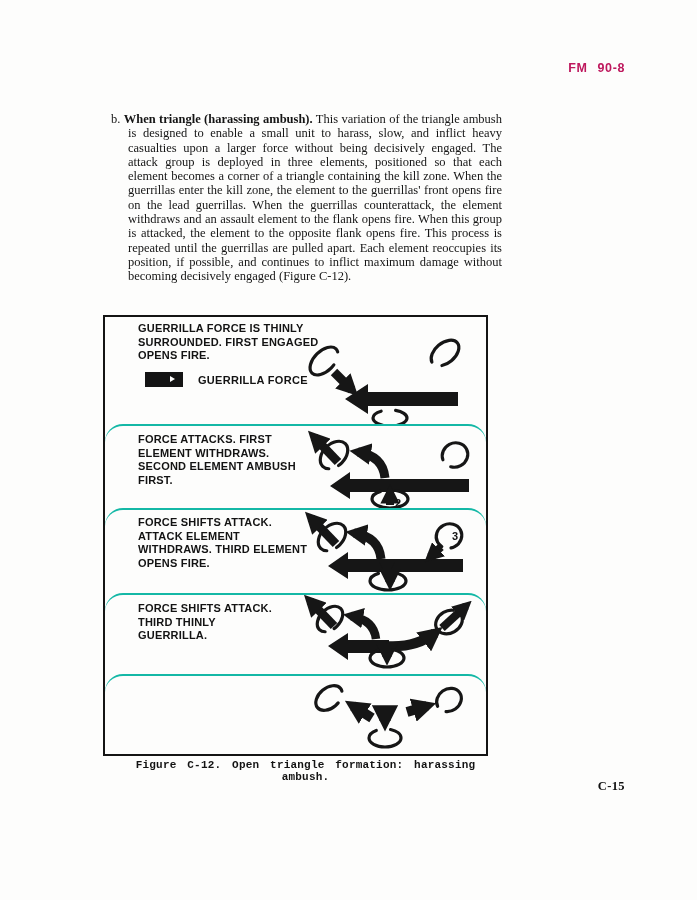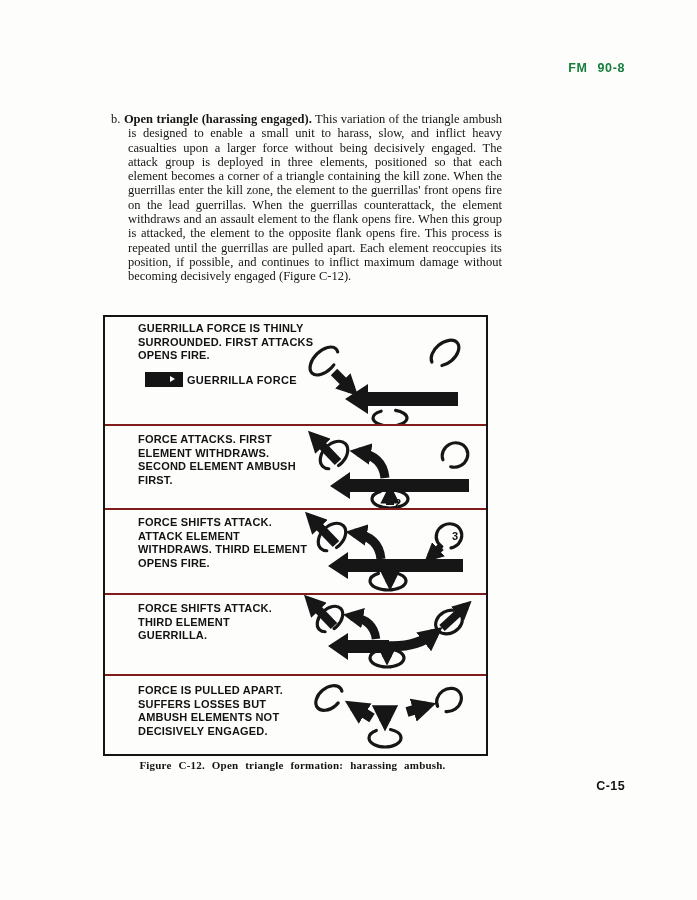--- a/index.html
+++ b/index.html
@@ -3,99 +3,99 @@
 <meta charset="utf-8">
 <style>
   html,body{margin:0;padding:0;background:#ffffff;}
   .page{
     position:relative;width:697px;height:900px;background:#fdfdfc;
     font-family:"Liberation Serif",serif;color:#161616;overflow:hidden;
   }
   .doc-header{
     position:absolute;top:61px;right:72px;
     font-family:"Liberation Sans",sans-serif;font-weight:bold;
-    font-size:12.5px;letter-spacing:.6px;word-spacing:6px;color:#15803d;
+    font-size:12.5px;letter-spacing:.6px;word-spacing:6px;color:#be185d;
   }
   .para{
     position:absolute;left:111px;top:112px;width:374px;
     font-size:12.5px;line-height:14.3px;text-align:justify;
     text-indent:-17px;padding-left:17px;color:#151515;
   }
   .para .lead{font-weight:bold;}
   .figure-box{
     position:absolute;left:103px;top:315px;width:385px;height:441px;
     border:2px solid #141414;box-sizing:border-box;background:#fdfdfc;
   }
-  .panel{position:relative;box-sizing:border-box;}
-  .panel + .panel{border-top:2px solid #7f1d1d;}
+  .panel{position:relative;box-sizing:border-box;border-radius:18px;}
+  .panel + .panel{border-top:2px solid #14b8a6;}
   .p1{height:107px;} .p2{height:84px;} .p3{height:85px;} .p4{height:81px;} .p5{height:72px;}
   .panel-text{
     position:absolute;left:33px;
     font-family:"Liberation Sans",sans-serif;font-weight:bold;
     font-size:11px;line-height:13.5px;letter-spacing:.2px;color:#131313;
   }
   .pt1{top:5px;} .pt2{top:7px;} .pt3{top:6px;} .pt4{top:7px;} .pt5{top:8px;}
   .legend{position:absolute;left:40px;top:55px;}
   .legend-row{display:flex;align-items:center;margin-bottom:4px;}
   .swatch{position:relative;background:#141414;flex:0 0 auto;}
   .sw1{width:38px;height:15px;}
   .sw2{width:41px;height:16px;}
   .sw1::after{
     content:"";position:absolute;right:8px;top:4px;width:0;height:0;
     border-left:5px solid #fdfdfc;border-top:3px solid transparent;border-bottom:3px solid transparent;
   }
   .legend-label{
-    margin-left:4px;font-family:"Liberation Sans",sans-serif;font-weight:bold;
+    margin-left:15px;font-family:"Liberation Sans",sans-serif;font-weight:bold;
     font-size:11px;letter-spacing:.3px;color:#131313;white-space:nowrap;
   }
   .diagram{position:absolute;}
   .dg1{right:4px;top:10px;} .dg2{right:4px;top:0;} .dg3{right:4px;top:0;}
   .dg4{right:4px;top:0;} .dg5{right:8px;top:3px;}
   .d-el{fill:none;stroke:#161616;stroke-width:3.2;stroke-linecap:round;}
   .d-arrow{stroke:#161616;fill:none;stroke-linecap:butt;}
   .d-fill{fill:#161616;stroke:none;}
   .d-num{font-family:"Liberation Sans",sans-serif;font-weight:bold;font-size:11px;fill:#131313;}
   .caption{
-    position:absolute;left:100px;top:759px;width:385px;text-align:center;
-    font-family:Liberation Serif, serif;font-weight:bold;font-size:11px;
+    position:absolute;left:113px;top:759px;width:385px;text-align:center;
+    font-family:Liberation Mono, monospace;font-weight:bold;font-size:11px;
     letter-spacing:.2px;word-spacing:4px;color:#131313;
   }
   .pageno{
     position:absolute;top:779px;right:72px;
-    font-family:Liberation Sans, sans-serif;font-weight:bold;font-size:12.5px;
+    font-family:Liberation Serif, serif;font-weight:bold;font-size:12.5px;
     letter-spacing:.4px;color:#111;
   }
 </style>
 </head>
 <body>
 
 <svg width="0" height="0" style="position:absolute" aria-hidden="true">
   <defs>
     <marker id="ah" viewBox="0 0 10 10" refX="6" refY="5" markerWidth="2.4" markerHeight="2.4" orient="auto">
       <path d="M0,0 L10,5 L0,10 Z" fill="#161616"></path>
     </marker>
   </defs>
 </svg>
 
 <div class="page">
 
   <div class="doc-header">FM 90-8</div>
 
   <div class="para">
     <span>b.</span>
-    <span class="lead">Open triangle (harassing engaged).</span>
+    <span class="lead">When triangle (harassing ambush).</span>
     <span>This variation of the triangle ambush is designed to enable a small unit to harass, slow, and inflict heavy casualties upon a larger force without being decisively engaged. The attack group is deployed in three elements, positioned so that each element becomes a corner of a triangle containing the kill zone. When the guerrillas enter the kill zone, the element to the guerrillas' front opens fire on the lead guerrillas. When the guerrillas counterattack, the element withdraws and an assault element to the flank opens fire. When this group is attacked, the element to the opposite flank opens fire. This process is repeated until the guerrillas are pulled apart. Each element reoccupies its position, if possible, and continues to inflict maximum damage without becoming decisively engaged (Figure C-12).</span>
   </div>
 
   <div class="figure-box">
 
     <div class="panel p1">
       <div class="panel-text pt1">
           <div>GUERRILLA FORCE IS THINLY</div>
-          <div>SURROUNDED. FIRST ATTACKS</div>
+          <div>SURROUNDED. FIRST ENGAGED</div>
           <div>OPENS FIRE.</div>
         </div>
       <div class="legend">
         <div class="legend-row">
           <div class="swatch sw1"></div>
           <div class="legend-label">GUERRILLA FORCE</div>
         </div>
       </div>
       <svg class="diagram dg1" width="190" height="98" viewBox="0 0 190 98">
         <ellipse class="d-el" cx="32" cy="34" rx="17" ry="10" pathLength="100" stroke-dasharray="4 16 80" transform="rotate(-45 32 34)"></ellipse>
@@ -142,43 +142,37 @@
         <line class="d-arrow" x1="98" y1="67" x2="98" y2="72" stroke-width="9" marker-end="url(#ah)"></line>
         <ellipse class="d-el" cx="157" cy="26" rx="13" ry="12" pathLength="100" stroke-dasharray="30 12 58" transform="rotate(-28 157 26)"></ellipse>
         <line class="d-arrow" x1="149" y1="37" x2="138" y2="47" stroke-width="8" marker-end="url(#ah)"></line>
         <text class="d-num" x="160" y="30">3</text>
       </svg>
     </div>
 
     <div class="panel p4">
       <div class="panel-text pt4">
           <div>FORCE SHIFTS ATTACK.</div>
-          <div>THIRD ELEMENT</div>
+          <div>THIRD THINLY</div>
           <div>GUERRILLA.</div>
         </div>
       <svg class="diagram dg4" width="190" height="80" viewBox="0 0 190 80">
         <line class="d-arrow" x1="42" y1="31" x2="18" y2="6" stroke-width="9" marker-end="url(#ah)"></line>
         <ellipse class="d-el" cx="38" cy="24" rx="15" ry="10" pathLength="100" stroke-dasharray="30 12 58" transform="rotate(-45 38 24)"></ellipse>
         <path class="d-arrow" d="M84 44 Q82 25 59 21" stroke-width="8.5" marker-end="url(#ah)"></path>
         <path class="d-fill" d="M36 51 L56 38 L56 45 L97 45 L97 58 L56 58 L56 65 Z"></path>
         <path class="d-arrow" d="M94 51 Q124 53 143 38" stroke-width="10" marker-end="url(#ah)"></path>
         <ellipse class="d-el" cx="157" cy="27" rx="14" ry="11" pathLength="100" stroke-dasharray="88 12" transform="rotate(-30 157 27)"></ellipse>
         <line class="d-arrow" x1="150" y1="33" x2="174" y2="11" stroke-width="8" marker-end="url(#ah)"></line>
         <line class="d-arrow" x1="95" y1="54" x2="95" y2="62" stroke-width="9" marker-end="url(#ah)"></line>
         <ellipse class="d-el" cx="95" cy="63" rx="17" ry="9" pathLength="100" stroke-dasharray="64 18 18"></ellipse>
       </svg>
     </div>
 
     <div class="panel p5">
-      <div class="panel-text pt5">
-          <div>FORCE IS PULLED APART.</div>
-          <div>SUFFERS LOSSES BUT</div>
-          <div>AMBUSH ELEMENTS NOT</div>
-          <div>DECISIVELY ENGAGED.</div>
-        </div>
       <svg class="diagram dg5" width="178" height="70" viewBox="0 0 178 70">
         <ellipse class="d-el" cx="29" cy="19" rx="15" ry="10" pathLength="100" stroke-dasharray="4 16 80" transform="rotate(-40 29 19)"></ellipse>
         <line class="d-arrow" x1="72" y1="39" x2="53" y2="27" stroke-width="10" marker-end="url(#ah)"></line>
         <line class="d-arrow" x1="85" y1="31" x2="85" y2="42" stroke-width="11" marker-end="url(#ah)"></line>
         <ellipse class="d-el" cx="85" cy="59" rx="16" ry="9" pathLength="100" stroke-dasharray="64 18 18"></ellipse>
         <line class="d-arrow" x1="107" y1="33" x2="127" y2="27" stroke-width="10" marker-end="url(#ah)"></line>
         <ellipse class="d-el" cx="149" cy="21" rx="13" ry="11" pathLength="100" stroke-dasharray="38 14 48" transform="rotate(-35 149 21)"></ellipse>
       </svg>
     </div>
 

